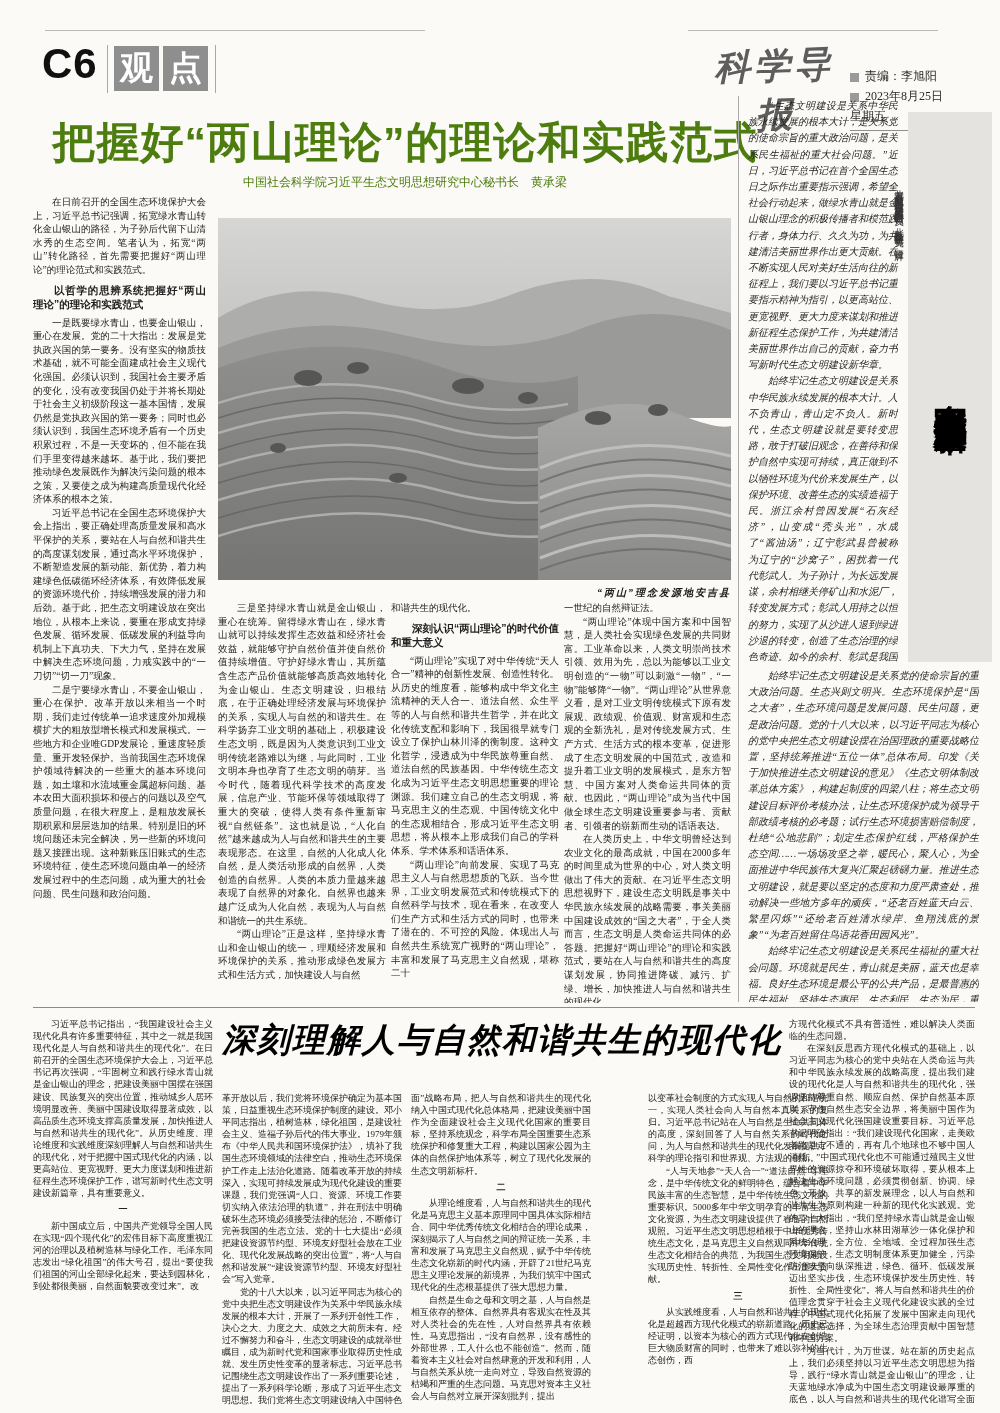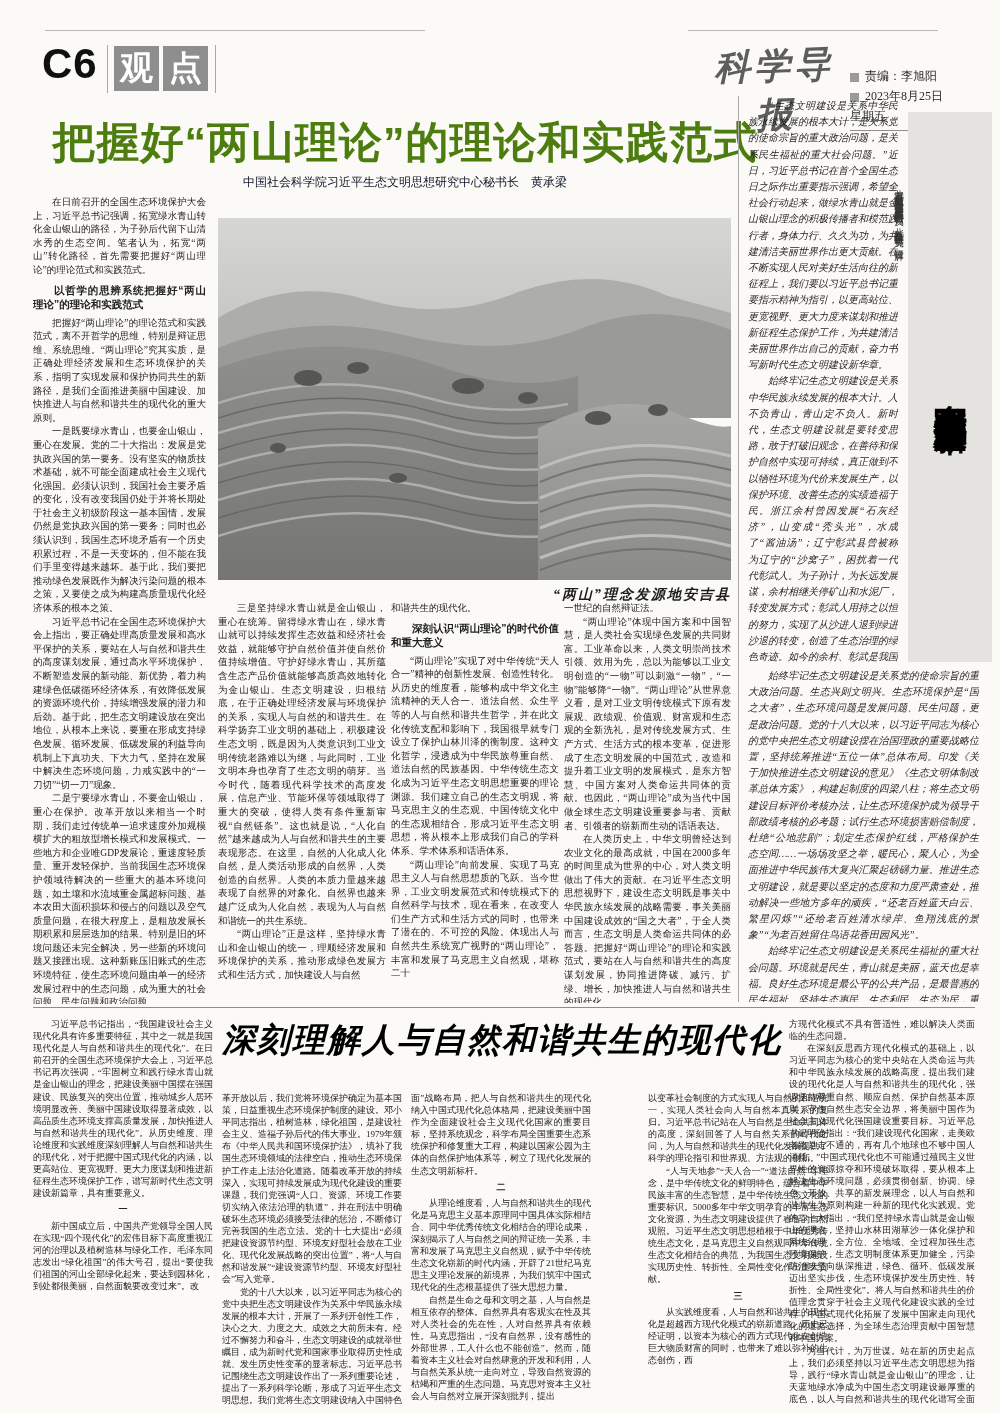--- a/index.html
+++ b/index.html
@@ -9,34 +9,34 @@
   .hline{background:#b9b9b9;height:1px;}
   .vline{background:#a8a8a8;width:1px;}
   .pageno{font-family:"Liberation Sans","DejaVu Sans",sans-serif;font-weight:700;font-size:42px;color:#101010;letter-spacing:1px;}
   .secbox{width:45px;height:45px;background:#8e8e8e;color:#fff;display:flex;align-items:center;justify-content:center;
           font-weight:700;font-size:33px;font-family:"Liberation Sans","DejaVu Sans",sans-serif;}
   .masthead{font-weight:700;font-size:36px;color:#5d5d5d;font-style:italic;letter-spacing:4px;transform:rotate(-2deg);}
   .pubinfo{font-size:12px;color:#2a2a2a;line-height:20px;border-bottom:1px solid #8f8f8f;padding-bottom:4px;}
   .pubinfo .sq{display:inline-block;width:9px;height:9px;background:#9a9a9a;margin-right:6px;vertical-align:middle;}
   .headline1{font-family:"Liberation Sans","DejaVu Sans",sans-serif;font-weight:900;font-size:43px;letter-spacing:1px;
              color:#4d7c0f;text-align:center;white-space:nowrap;}
-  .byline{font-size:12px;text-align:center;color:#0f172a;}
+  .byline{font-size:12px;text-align:center;color:#4d7c0f;}
   .col{text-align:justify;overflow:hidden;}
   .a1-body{font-size:9.5px;line-height:13.6px;color:#222;}
   .a3-body{font-size:9px;line-height:12.1px;color:#222;}
   .kai{font-style:italic;font-size:10px;line-height:16.2px;color:#1f1f1f;}
   .blk{text-indent:2em;}
   .blk-pc{text-indent:0;}
   .blk-h{font-weight:700;font-family:"Liberation Sans","DejaVu Sans",sans-serif;font-size:10.5px;line-height:14.5px;margin:5px 0;}
   .blk-m{text-indent:0;text-align:center;font-weight:700;margin:4px 0;}
   .vtext{writing-mode:vertical-rl;text-orientation:upright;}
   .vhead-box{background:#e4e3e0;display:flex;align-items:center;justify-content:center;}
   .vhead{font-weight:900;font-size:33px;letter-spacing:1px;color:#000;font-family:"Liberation Serif","DejaVu Serif",serif;}
   .vattr{font-size:9.5px;color:#333;letter-spacing:1px;}
-  .caption{font-size:14px;font-weight:700;letter-spacing:2px;text-align:right;font-style:italic;}
+  .caption{font-size:10px;font-weight:700;letter-spacing:2px;text-align:right;font-style:italic;}
   .headline3{font-weight:900;font-size:33px;letter-spacing:2px;text-align:left;white-space:nowrap;color:#000;font-style:italic;}
   .byline3{font-size:11px;text-align:center;font-style:italic;color:#222;}
 </style>
 </head>
 <body>
 
 <div class="page">
 
   <div class="abs hline" style="left:45px;top:30px;width:380px;"></div>
   <div class="abs hline" style="left:688px;top:30px;width:250px;"></div>
@@ -52,21 +52,20 @@
     <div><span class="sq"></span><span>责编：李旭阳</span></div>
     <div><span class="sq"></span><span>2023年8月25日　星期五</span></div>
   </div>
 
   <div class="abs headline1" style="left:45px;top:114px;width:720px;">把握好“两山理论”的理论和实践范式</div>
   <div class="abs byline" style="left:55px;top:174px;width:700px;">中国社会科学院习近平生态文明思想研究中心秘书长　黄承梁</div>
 
   <div class="abs col a1-body" style="left:33px;top:196px;width:173px;height:808px;">
       <div class="blk blk-p">在日前召开的全国生态环境保护大会上，习近平总书记强调，拓宽绿水青山转化金山银山的路径，为子孙后代留下山清水秀的生态空间。笔者认为，拓宽“两山”转化路径，首先需要把握好“两山理论”的理论范式和实践范式。</div>
       <div class="blk blk-h">以哲学的思辨系统把握好“两山理论”的理论和实践范式</div>
-      <div class="blk blk-p">把握好“两山理论”的理论范式和实践范式，离不开哲学的思维，特别是辩证思维、系统思维。“两山理论”究其实质，是正确处理经济发展和生态环境保护的关系，指明了实现发展和保护协同共生的新路径，是我们全面推进美丽中国建设、加快推进人与自然和谐共生的现代化的重大原则。</div>
       <div class="blk blk-p">一是既要绿水青山，也要金山银山，重心在发展。党的二十大指出：发展是党执政兴国的第一要务。没有坚实的物质技术基础，就不可能全面建成社会主义现代化强国。必须认识到，我国社会主要矛盾的变化，没有改变我国仍处于并将长期处于社会主义初级阶段这一基本国情，发展仍然是党执政兴国的第一要务；同时也必须认识到，我国生态环境矛盾有一个历史积累过程，不是一天变坏的，但不能在我们手里变得越来越坏。基于此，我们要把推动绿色发展既作为解决污染问题的根本之策，又要使之成为构建高质量现代化经济体系的根本之策。</div>
       <div class="blk blk-p">习近平总书记在全国生态环境保护大会上指出，要正确处理高质量发展和高水平保护的关系，要站在人与自然和谐共生的高度谋划发展，通过高水平环境保护，不断塑造发展的新动能、新优势，着力构建绿色低碳循环经济体系，有效降低发展的资源环境代价，持续增强发展的潜力和后劲。基于此，把生态文明建设放在突出地位，从根本上来说，要重在形成支持绿色发展、循环发展、低碳发展的利益导向机制上下真功夫、下大力气，坚持在发展中解决生态环境问题，力戒实践中的“一刀切”“切一刀”现象。</div>
       <div class="blk blk-p">二是宁要绿水青山，不要金山银山，重心在保护。改革开放以来相当一个时期，我们走过传统单一追求速度外加规模横扩大的粗放型增长模式和发展模式。一些地方和企业唯GDP发展论，重速度轻质量、重开发轻保护。当前我国生态环境保护领域待解决的一些重大的基本环境问题，如土壤和水流域重金属超标问题、基本农田大面积损坏和侵占的问题以及空气质量问题，在很大程度上，是粗放发展长期积累和层层迭加的结果。特别是旧的环境问题还未完全解决，另一些新的环境问题又接踵出现。这种新账压旧账式的生态环境特征，使生态环境问题由单一的经济发展过程中的生态问题，成为重大的社会问题、民生问题和政治问题。</div>
     </div>
 
   <div class="abs" style="left:218px;top:218px;width:513px;height:362px;">
     <svg width="513" height="362" viewBox="0 0 513 362" xmlns="http://www.w3.org/2000/svg">
       <defs>
         <linearGradient id="sky" x1="0" y1="0" x2="0" y2="1">
           <stop offset="0" stop-color="#d6d6d4"></stop>

